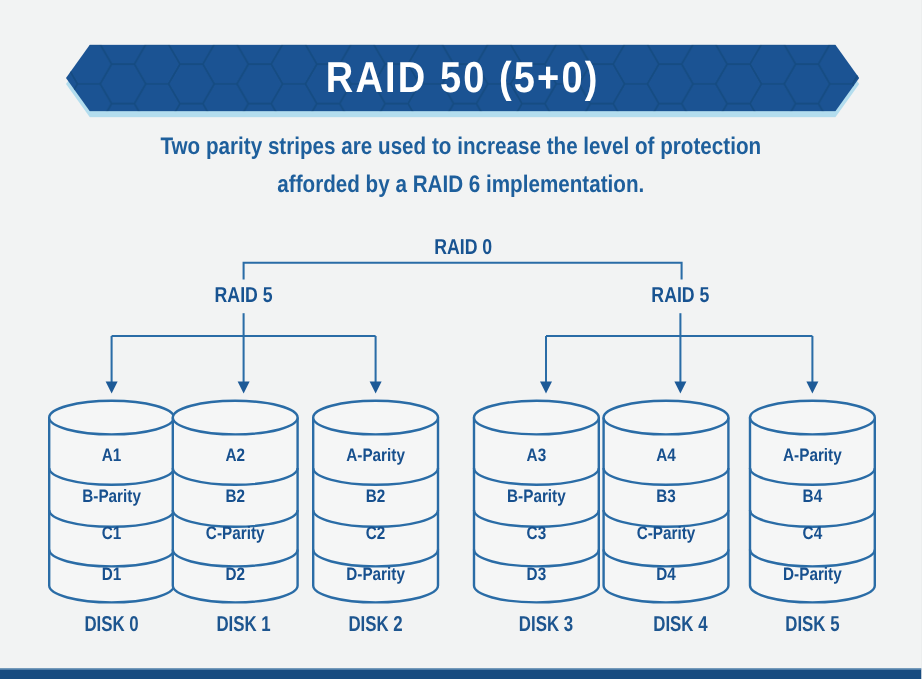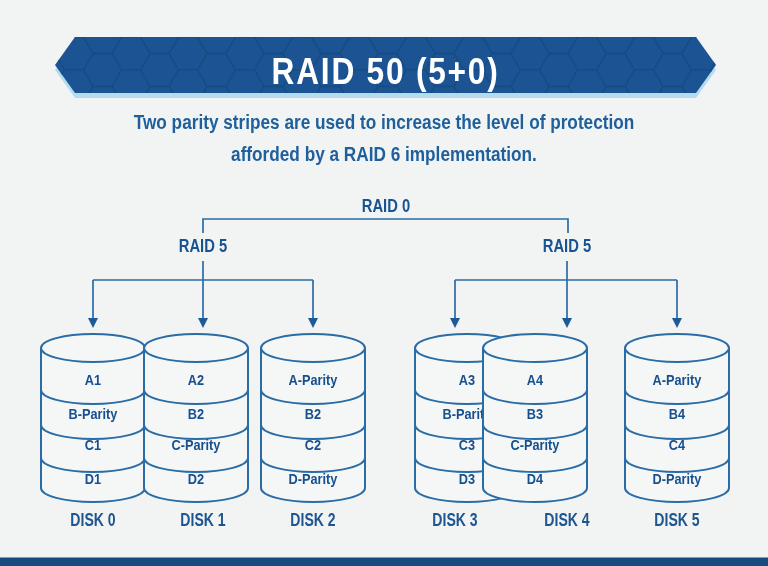--- a/index.html
+++ b/index.html
@@ -11,21 +11,21 @@
   
   .banner-shadow{
     position:absolute;left:55px;top:42px;width:661px;height:56px;
     background:#b3ddee;
     clip-path:polygon(0 50%,20px 0,calc(100% - 20px) 0,100% 50%,calc(100% - 20px) 100%,20px 100%);
   }
   .banner{
     position:absolute;left:55px;top:37px;width:661px;height:56px;
     background:#1b5393;
     clip-path:polygon(0 50%,20px 0,calc(100% - 20px) 0,100% 50%,calc(100% - 20px) 100%,20px 100%);
-    display:flex;align-items:flex-end;justify-content:center;
+    display:flex;align-items:center;justify-content:center;
   }
   .banner-pattern{position:absolute;inset:0;width:100%;height:100%;}
   .page-title{
     position:relative;color:#ffffff;font-size:36px;font-weight:bold;
     letter-spacing:2px;transform:scaleX(0.88);white-space:nowrap;
   }
   
   .subtitle{
     position:absolute;left:0;top:106px;width:768px;text-align:center;
     color:#1e5f9c;font-size:20px;font-weight:bold;line-height:32px;
@@ -147,30 +147,30 @@
   </div>
   <div class="disk" style="left:258px">
     <svg viewBox="0 0 110 172">
         <use href="#cyl"></use>
       </svg>
     <div class="band b0">A-Parity</div>
     <div class="band b1">B2</div>
     <div class="band b2">C2</div>
     <div class="band b3">D-Parity</div>
   </div>
-  <div class="disk" style="left:412px">
+  <div class="disk" style="left:392px">
     <svg viewBox="0 0 110 172">
         <use href="#cyl"></use>
       </svg>
     <div class="band b0">A3</div>
     <div class="band b1">B-Parity</div>
     <div class="band b2">C3</div>
     <div class="band b3">D3</div>
   </div>
-  <div class="disk" style="left:480px">
+  <div class="disk" style="left:500px">
     <svg viewBox="0 0 110 172">
         <use href="#cyl"></use>
       </svg>
     <div class="band b0">A4</div>
     <div class="band b1">B3</div>
     <div class="band b2">C-Parity</div>
     <div class="band b3">D4</div>
   </div>
   <div class="disk" style="left:622px">
     <svg viewBox="0 0 110 172">

